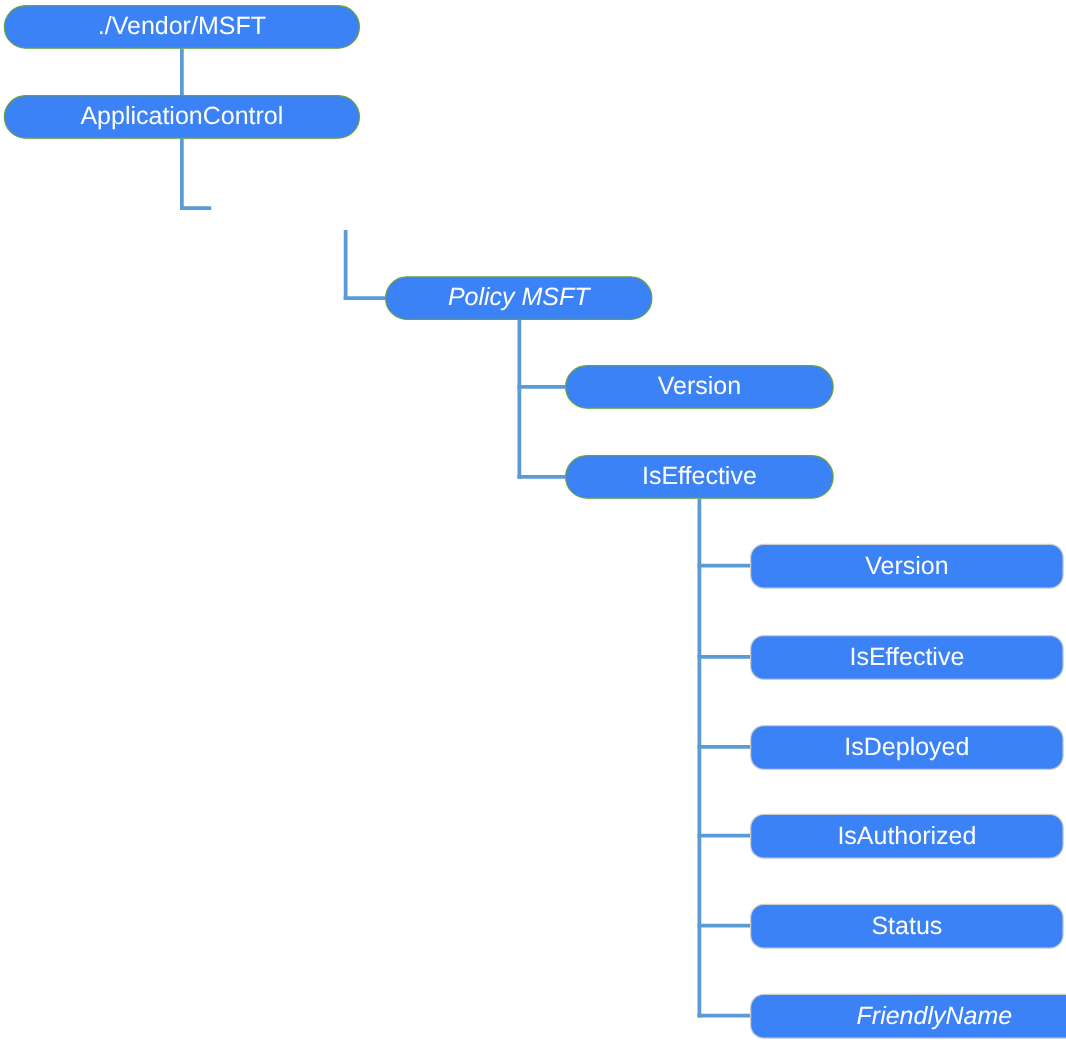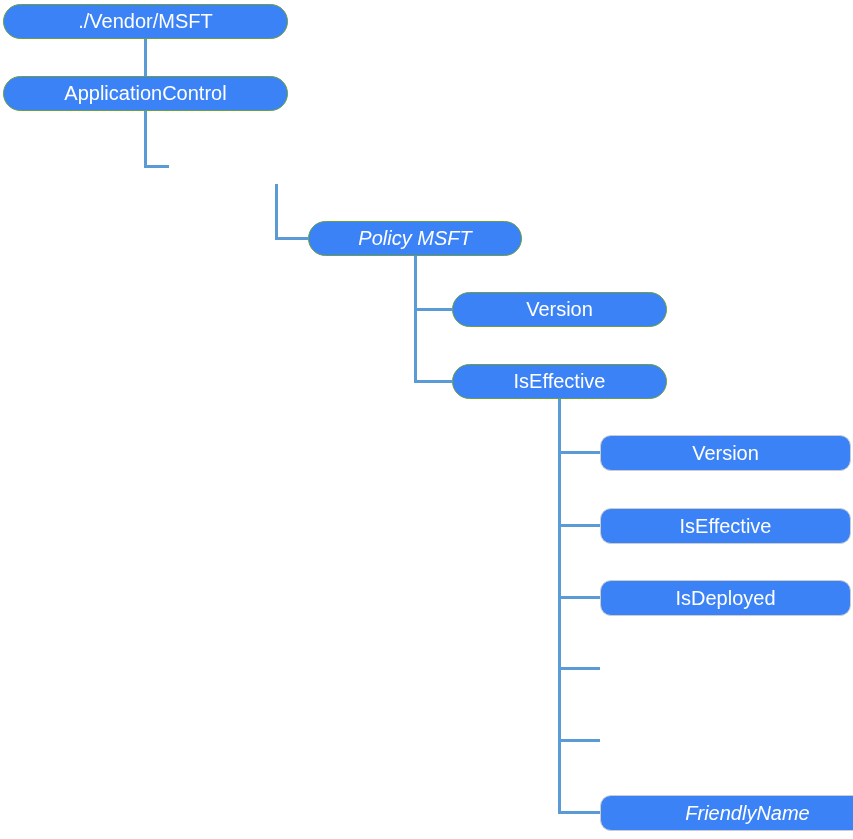--- a/index.html
+++ b/index.html
@@ -68,15 +68,17 @@
 
   <div class="node pill" style="left:3px;   top:4px;   width:285px;">./Vendor/MSFT</div>
   <div class="node pill" style="left:3px;   top:76px;  width:285px;">ApplicationControl</div>
   <div class="node pill italic" style="left:308px; top:221px; width:214px;">Policy MSFT</div>
   <div class="node pill" style="left:452px; top:292px; width:215px;">Version</div>
   <div class="node pill" style="left:452px; top:364px; width:215px;">IsEffective</div>
 
   <div class="node rect" style="left:600px; top:435px; width:251px;">Version</div>
   <div class="node rect" style="left:600px; top:508px; width:251px;text-align:right;">IsEffective</div>
   <div class="node rect" style="left:600px; top:580px; width:251px;">IsDeployed</div>
+  <div class="node rect" style="left:600px; top:651px; width:251px;">IsAuthorized</div>
+  <div class="node rect" style="left:600px; top:723px; width:251px;">Status</div>
   <div class="node rect" style="left:600px; top:795px; width:295px;font-style:italic;">FriendlyName</div>
 
 </div>
 
 </body></html>

